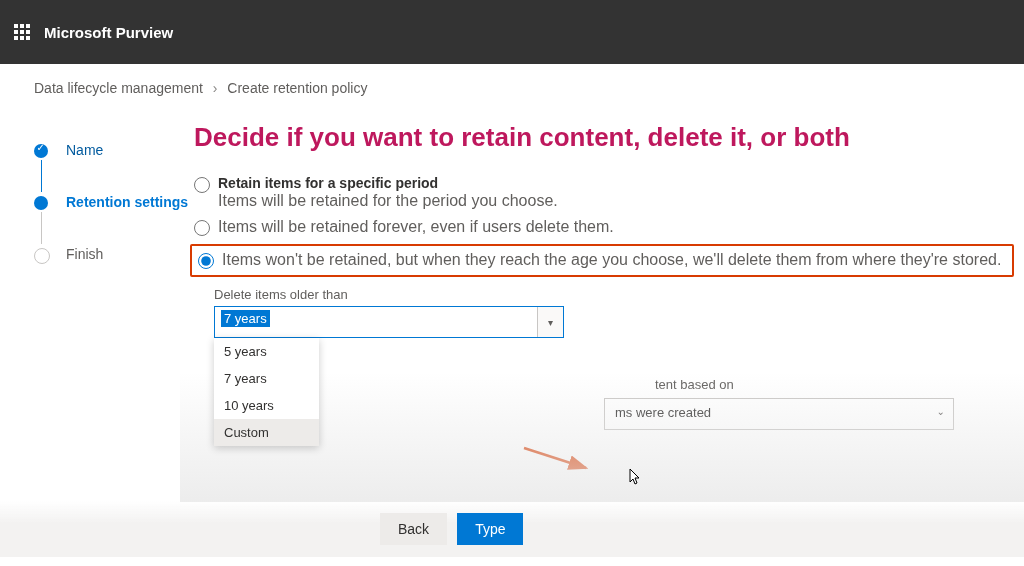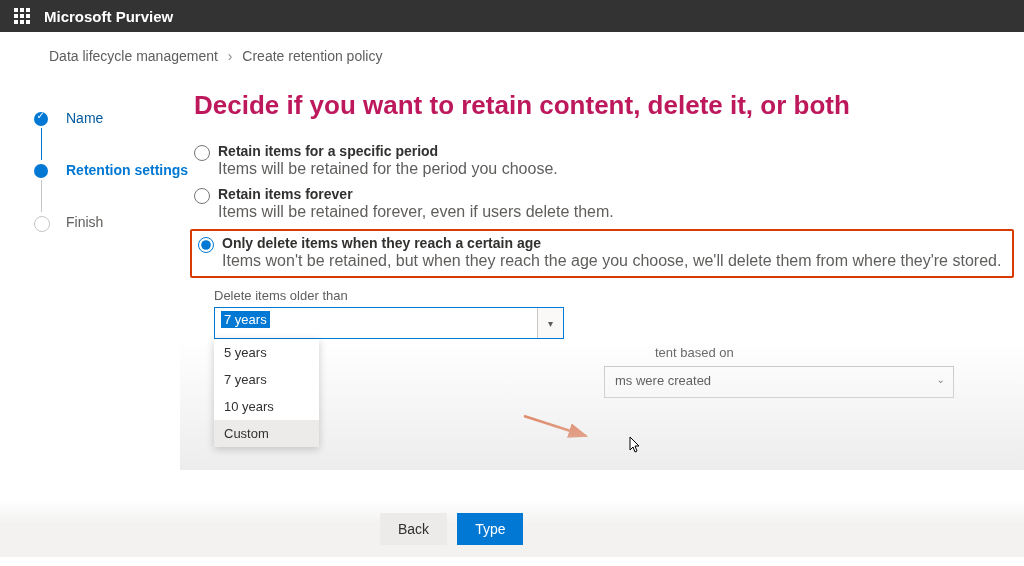--- a/index.html
+++ b/index.html
@@ -1,21 +1,21 @@
 <!DOCTYPE html>
 <html><head>
 <meta charset="utf-8">
 <style>
   * { box-sizing: border-box; margin: 0; padding: 0; font-family: "Segoe UI", Arial, sans-serif; }
   html,body { width:1024px; height:566px; overflow:hidden; background:#fff; }
-  .topbar { height:32px; background:#333333; color:#fff; display:flex; align-items:center; padding:0 14px; font-size:15px; }
+  .topbar { height:64px; background:#333333; color:#fff; display:flex; align-items:center; padding:0 14px; font-size:15px; }
   .waffle { display:inline-grid; grid-template-columns:repeat(3,4px); grid-template-rows:repeat(3,4px); gap:2px; margin-right:14px;}
   .waffle span { width:4px; height:4px; background:#fff; display:block;}
   .app-title { font-weight:600; }
-  .breadcrumb { padding:16px 49px; font-size:14px; color:#605e5c; }
+  .breadcrumb { padding:16px 34px; font-size:14px; color:#605e5c; }
   .bc-sep { margin:0 6px; color:#8a8886;}
   .main { display:flex; }
   
   .sidebar { width:180px; padding:30px 0 0 34px; }
   .step { position:relative; padding-left:32px; margin-bottom:36px; font-size:14px; color:#605e5c; white-space:nowrap;}
   .step::before { content:""; position:absolute; left:0; top:2px; width:14px; height:14px; border-radius:50%; background:#fff; border:1.5px solid #c8c6c4;}
   .step.done { color:#005a9e;}
   .step.done::before { background:#0078d4; border:none;}
   .step.done::after { content:"✓"; position:absolute; left:2.5px; top:0px; font-size:10px; color:#fff;}
   .step.active { color:#0078d4; font-weight:600;}
@@ -96,28 +96,26 @@
     <div class="page-title">Decide if you want to retain content, delete it, or both</div>
 
     <div class="radio-row">
       <input type="radio" name="ret" style="">
       <div class="radio-label">Retain items for a specific period</div>
       <div class="radio-desc">Items will be retained for the period you choose.</div>
     </div>
 
     <div class="radio-row">
       <input type="radio" name="ret" style="">
-      <div class="radio-label">Retain items forever</div>
       <div class="radio-desc">Items will be retained forever, even if users delete them.</div>
     </div>
 
     <div class="highlight-box">
       <div class="radio-row" style="margin-bottom:0">
         <input type="radio" name="ret" checked="" style="">
-        <div class="radio-label">Only delete items when they reach a certain age</div>
         <div class="radio-desc" style="margin-bottom:0">Items won't be retained, but when they reach the age you choose, we'll delete them from where they're stored.</div>
       </div>
     </div>
 
     <div class="field-label">Delete items older than</div>
     <div class="combo active">
       <span class="sel">7 years</span>
       <span class="chev">▾</span>
     </div>
 

